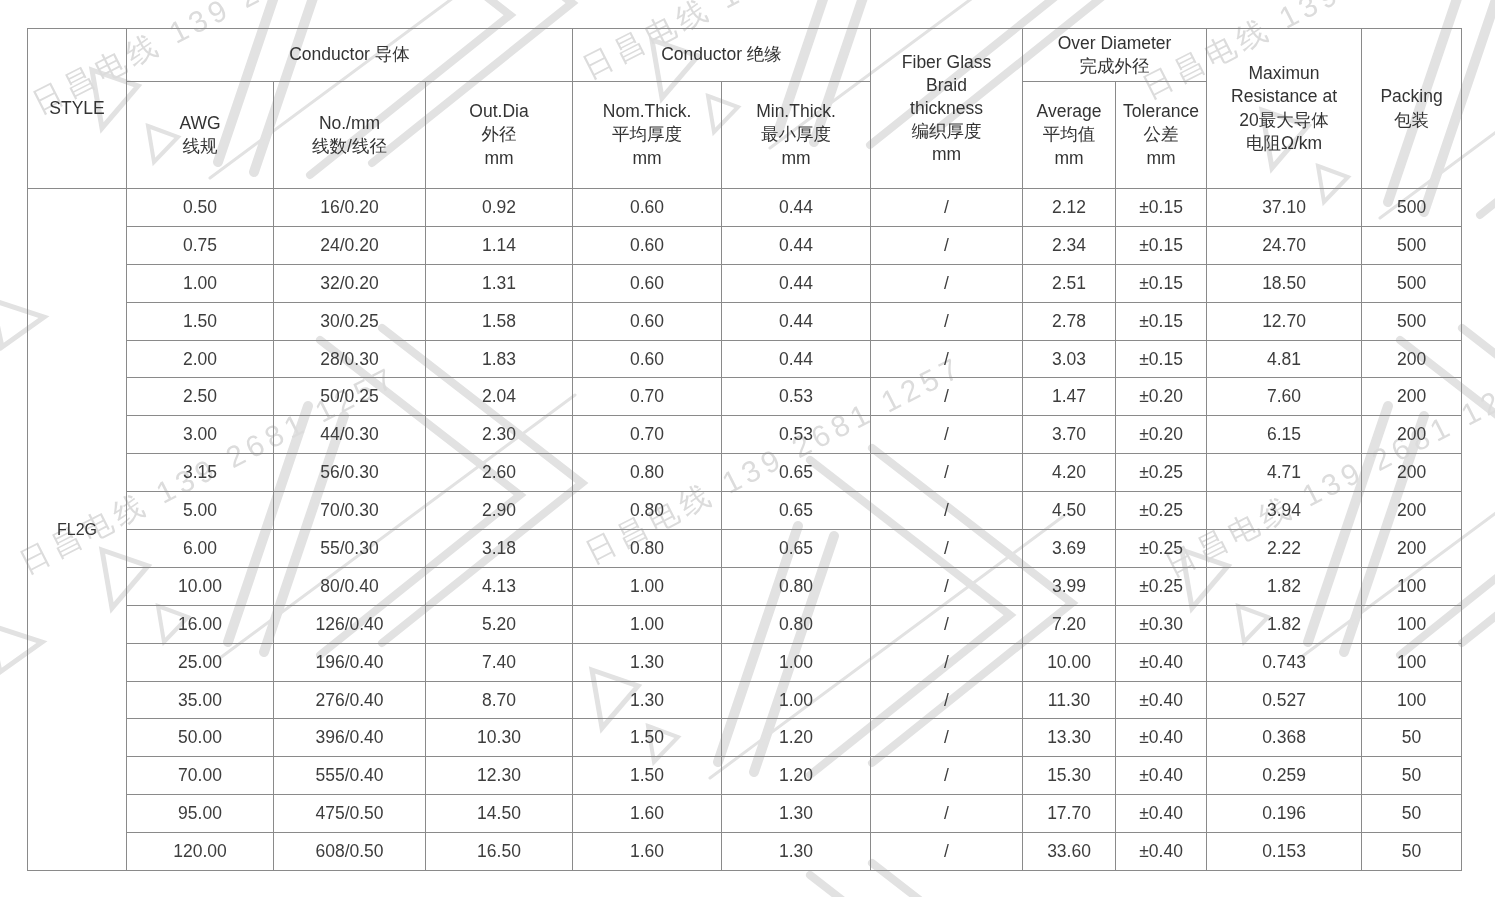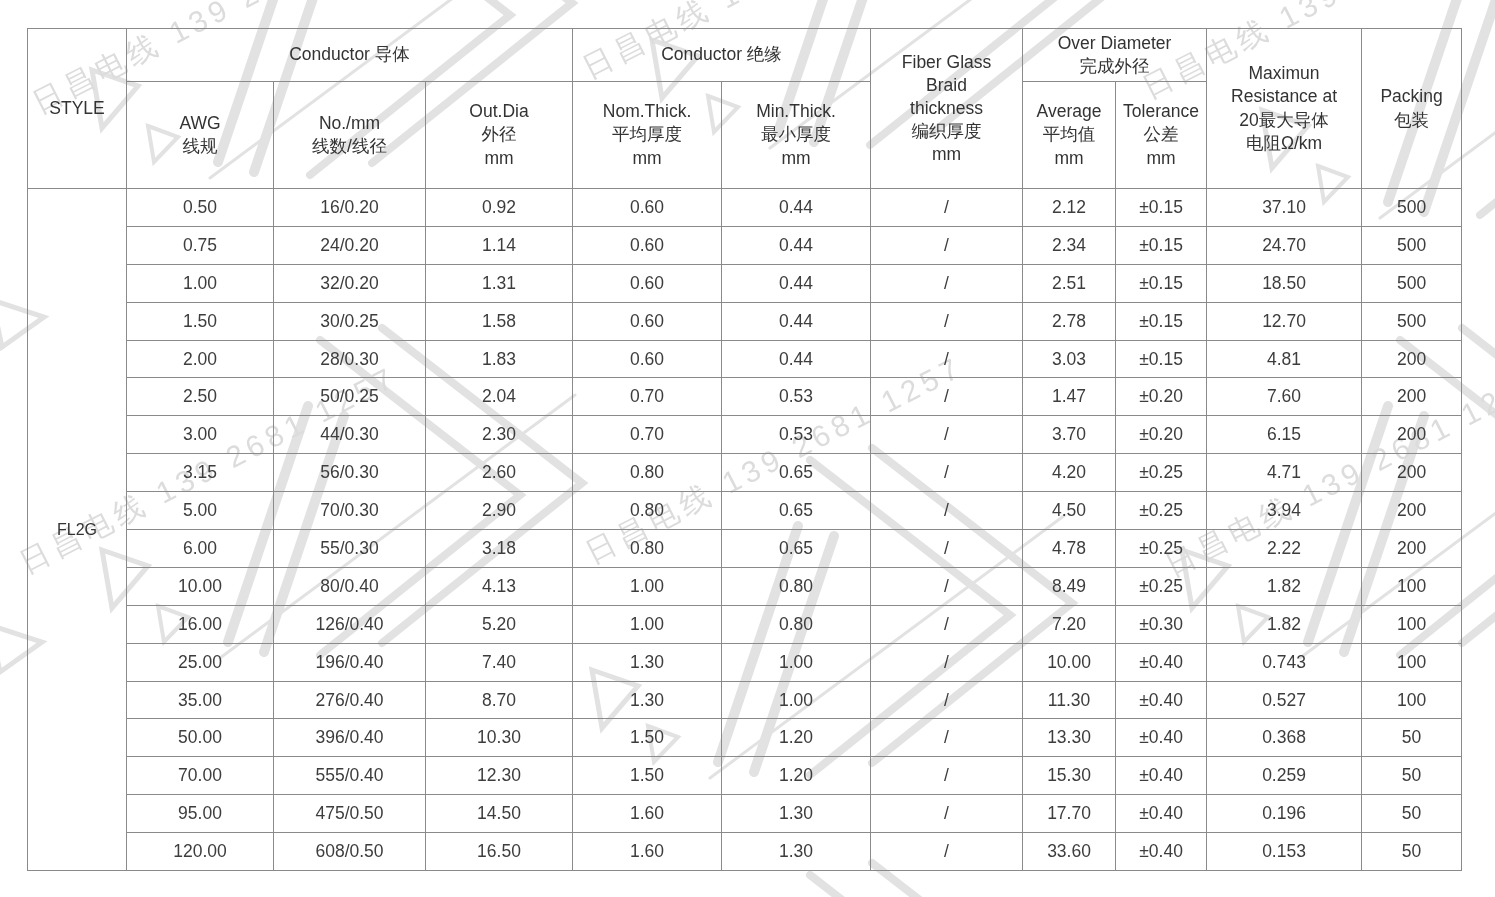--- a/index.html
+++ b/index.html
@@ -287,33 +287,33 @@
           <td>3.94</td>
           <td>200</td>
         </tr>
         <tr>
           <td>6.00</td>
           <td>55/0.30</td>
           <td>3.18</td>
           <td>0.80</td>
           <td>0.65</td>
           <td>/</td>
-          <td>4.78</td>
+          <td>3.69</td>
           <td>±0.25</td>
           <td>2.22</td>
           <td>200</td>
         </tr>
         <tr>
           <td>10.00</td>
           <td>80/0.40</td>
           <td>4.13</td>
           <td>1.00</td>
           <td>0.80</td>
           <td>/</td>
-          <td>8.49</td>
+          <td>3.99</td>
           <td>±0.25</td>
           <td>1.82</td>
           <td>100</td>
         </tr>
         <tr>
           <td>16.00</td>
           <td>126/0.40</td>
           <td>5.20</td>
           <td>1.00</td>
           <td>0.80</td>

